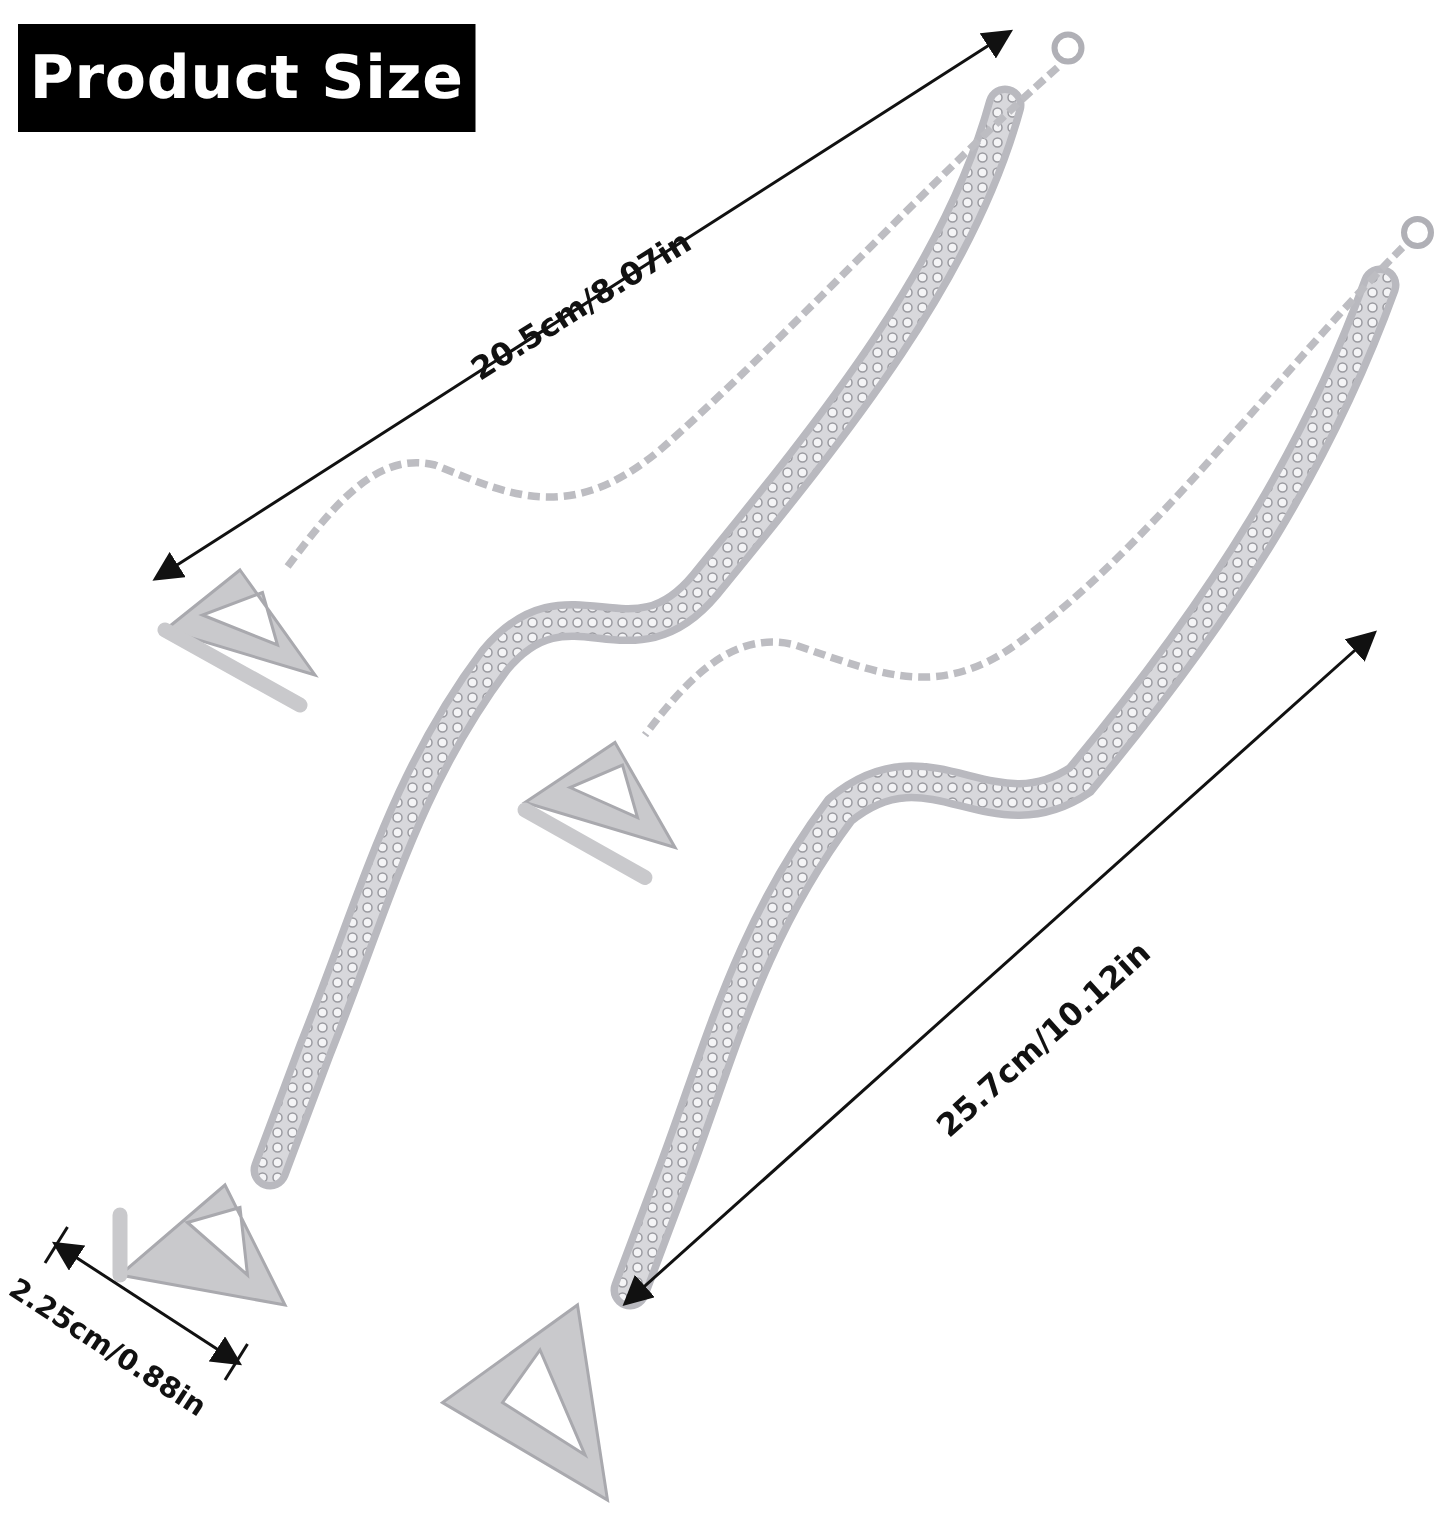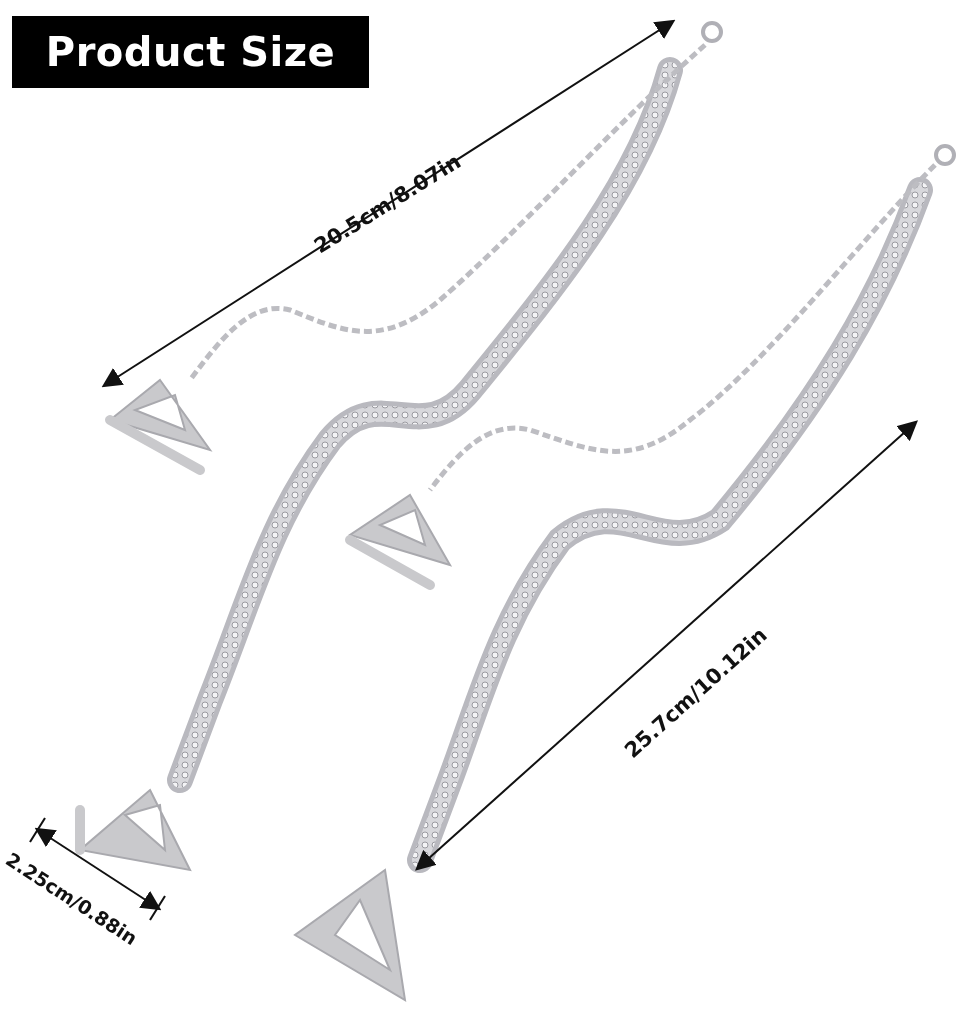--- a/index.html
+++ b/index.html
@@ -1,17 +1,17 @@
 <!DOCTYPE html>
 <html><head>
 <meta charset="utf-8">
 <style>
   html, body { margin:0; padding:0; }
   body { width:962px; height:1024px; background:#ffffff; position:relative; overflow:hidden; font-family:"DejaVu Sans", sans-serif; }
-  .title-box { position:absolute; left:12px; top:16px; width:357px; height:72px; background:#000; display:flex; align-items:center; justify-content:center; }
+  .title-box { position:absolute; left:12px; top:16px; width:305px; height:72px; background:#000; display:flex; align-items:center; justify-content:center; }
   .title-box span { color:#fff; font-weight:bold; font-size:40px; letter-spacing:0.5px; }
   svg.scene { position:absolute; left:0; top:0; }
   .dim-label { position:absolute; font-weight:bold; color:#111; font-size:21px; white-space:nowrap; transform-origin:left top; }
 </style>
 </head>
 <body>
 
 <div class="title-box">
   <span>Product Size</span>
 </div>

